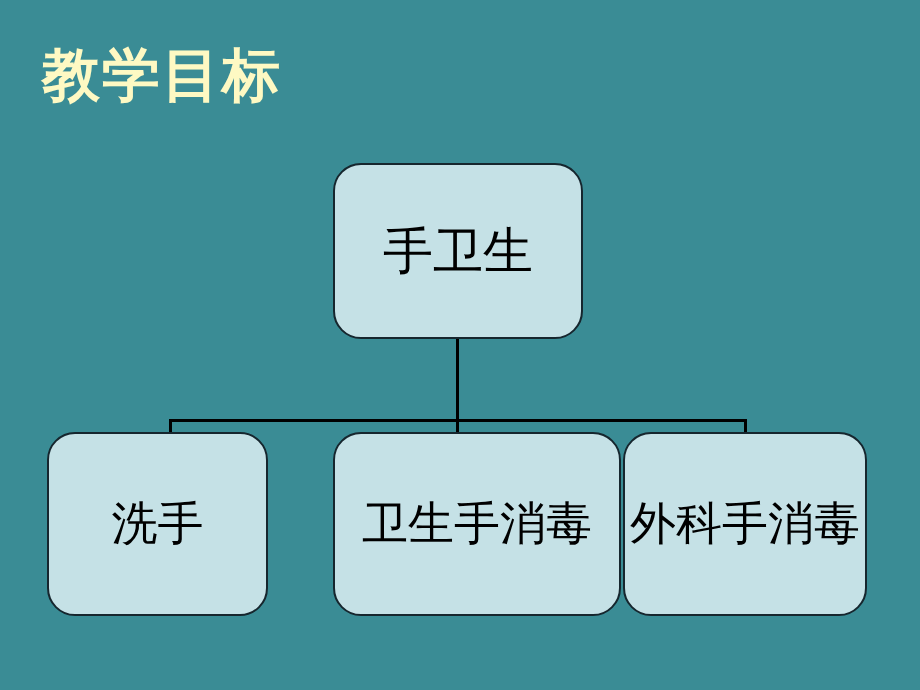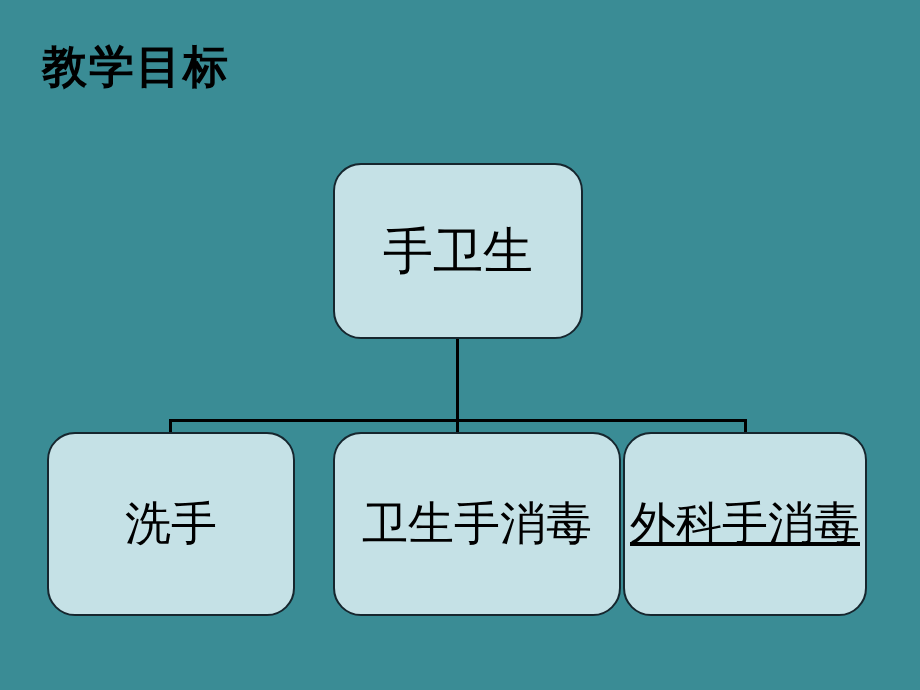--- a/index.html
+++ b/index.html
@@ -8,23 +8,23 @@
     width: 920px;
     height: 690px;
     background: #3A8C95;
     overflow: hidden;
     font-family: "Liberation Serif", "DejaVu Serif", serif;
   }
   .slide-title {
     position: absolute;
     left: 42px;
     top: 38px;
-    font-size: 45px;
+    font-size: 58px;
     font-weight: bold;
-    color: #000000;
+    color: #fef9c3;
     letter-spacing: 2px;
     line-height: 1.3;
     white-space: nowrap;
   }
   .node {
     position: absolute;
     background: #C5E1E6;
     border: 2px solid #16262E;
     border-radius: 28px;
     box-sizing: border-box;
@@ -38,23 +38,23 @@
   .node-root {
     left: 333px; top: 163px;
     width: 250px; height: 176px;
     font-size: 50px;
   }
   .node-child {
     top: 432px;
     height: 184px;
     font-size: 46px;
   }
-  .node-child-1 { left: 47px;  width: 248px; }
+  .node-child-1 { left: 47px;  width: 221px; }
   .node-child-2 { left: 333px; width: 288px; }
-  .node-child-3 { left: 623px; width: 244px; text-decoration: underline; }
+  .node-child-3 { left: 623px; width: 244px; }
   .connector {
     position: absolute;
     background: #000000;
   }
   .conn-v-main  { left: 456px; top: 339px; width: 3px;  height: 93px; }
   .conn-h-main  { left: 169px; top: 419px; width: 578px; height: 3px; }
   .conn-v-left  { left: 169px; top: 419px; width: 3px;  height: 14px; }
   .conn-v-right { left: 744px; top: 419px; width: 3px;  height: 14px; }
 </style>
 </head>

